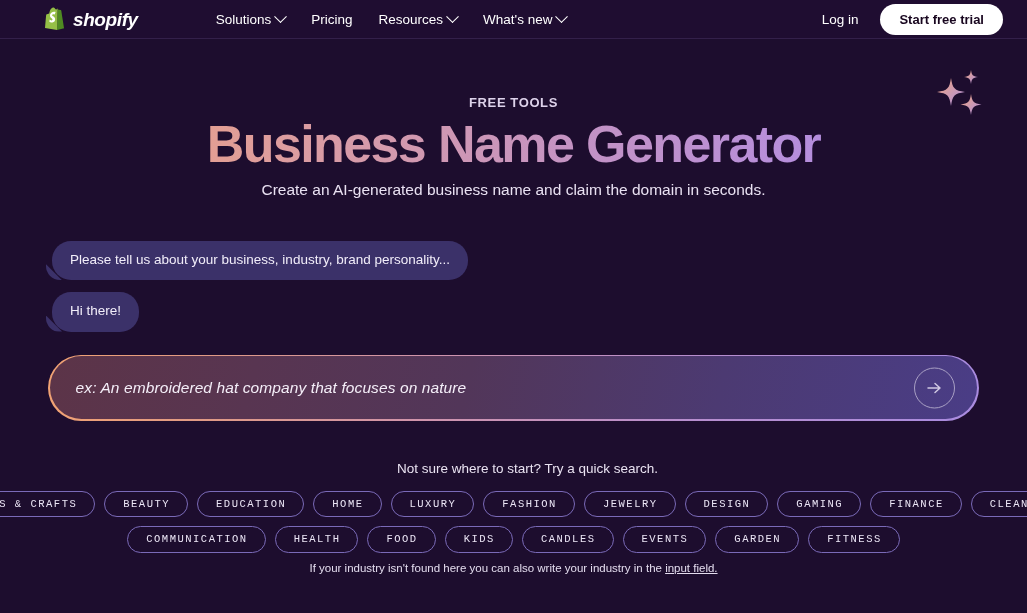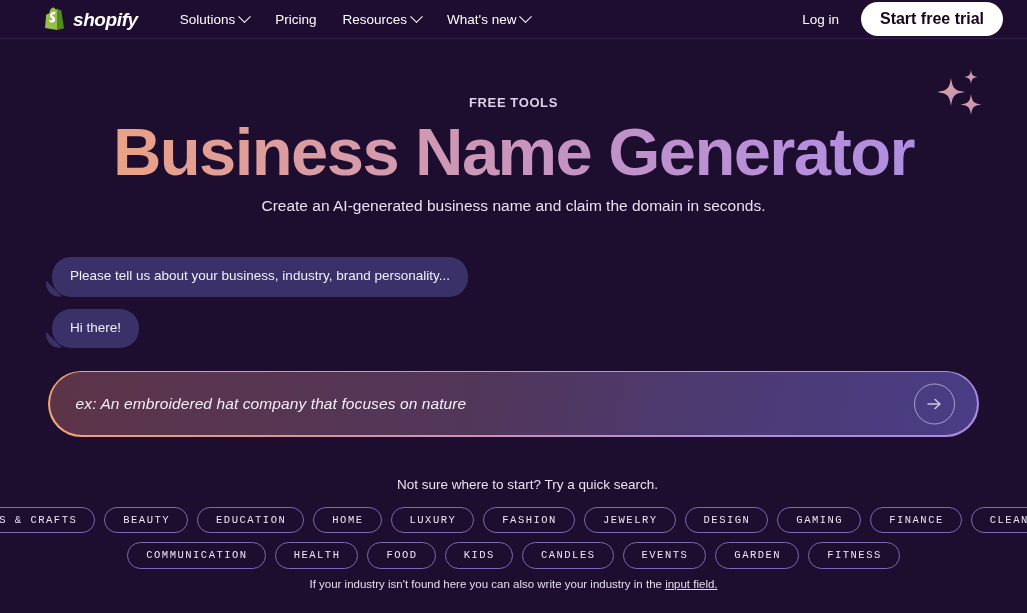--- a/index.html
+++ b/index.html
@@ -21,20 +21,21 @@
   
   .nav {
     height: 39px;
     background: #1f0d31;
     border-bottom: 1px solid #33204a;
     display: flex;
     align-items: center;
     padding: 0 24px 0 45px;
     position: relative;
     z-index: 10;
+    gap: 36px;
   }
   .logo {
     display: flex;
     align-items: center;
     gap: 7px;
     margin-right: 42px;
   }
   .logo-bag { width: 21px; height: 24px; display:block; }
   .logo-word {
     font-size: 19px;
@@ -69,21 +70,21 @@
   }
   .login {
     font-size: 13.5px;
     color: #ffffff;
     cursor: pointer;
     white-space: nowrap;
   }
   .trial-btn {
     background: #ffffff;
     color: #18061f;
-    font-size: 16px;
+    font-size: 13px;
     font-weight: bold;
     border: none;
     border-radius: 999px;
     padding: 8px 19px;
     cursor: pointer;
     font-family: "Liberation Sans", sans-serif;
     white-space: nowrap;
   }
 
   
@@ -92,21 +93,21 @@
     text-align: center;
     padding-top: 56px;
   }
   .eyebrow {
     font-size: 13px;
     font-weight: bold;
     letter-spacing: 0.6px;
     color: #ddd2ea;
   }
   .headline {
-    font-size: 67px;
+    font-size: 52px;
     font-weight: bold;
     letter-spacing: -1.6px;
     line-height: 1.08;
     margin-top: 6px;
     background: linear-gradient(95deg,
         #f0a87a 0%,
         #e8a08a 14%,
         #d79ba8 34%,
         #c292c6 58%,
         #b68edc 78%,

